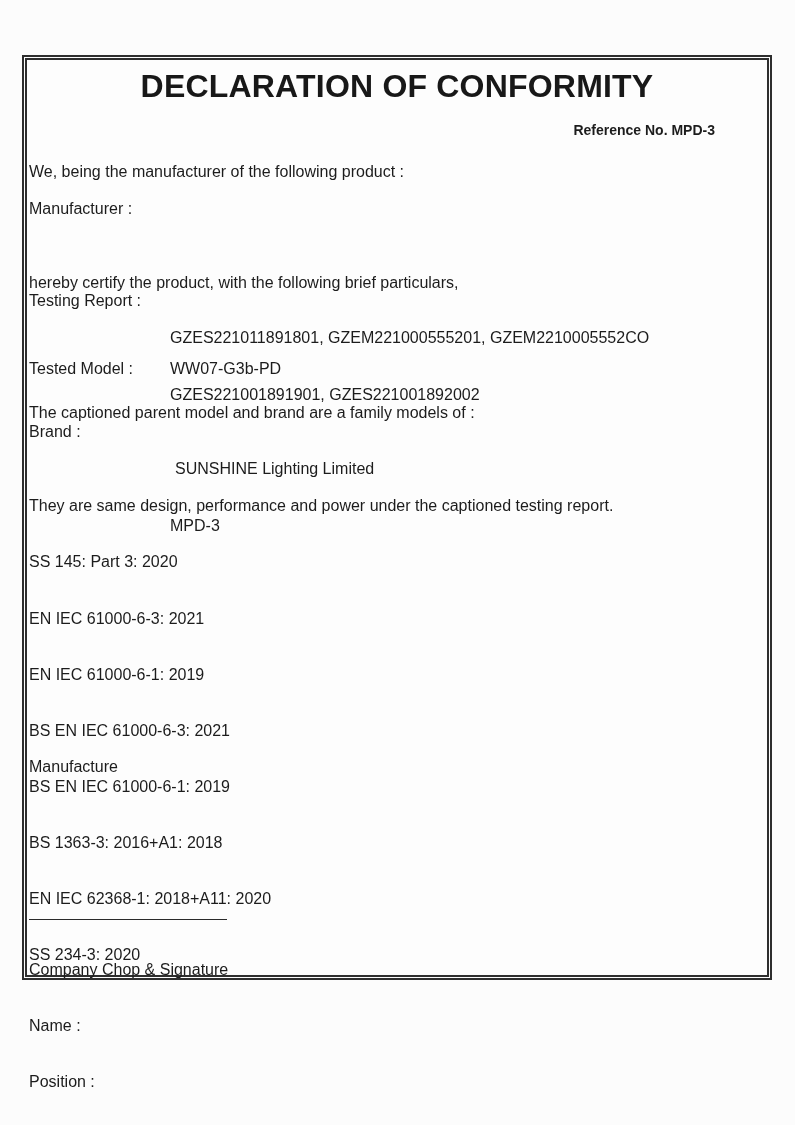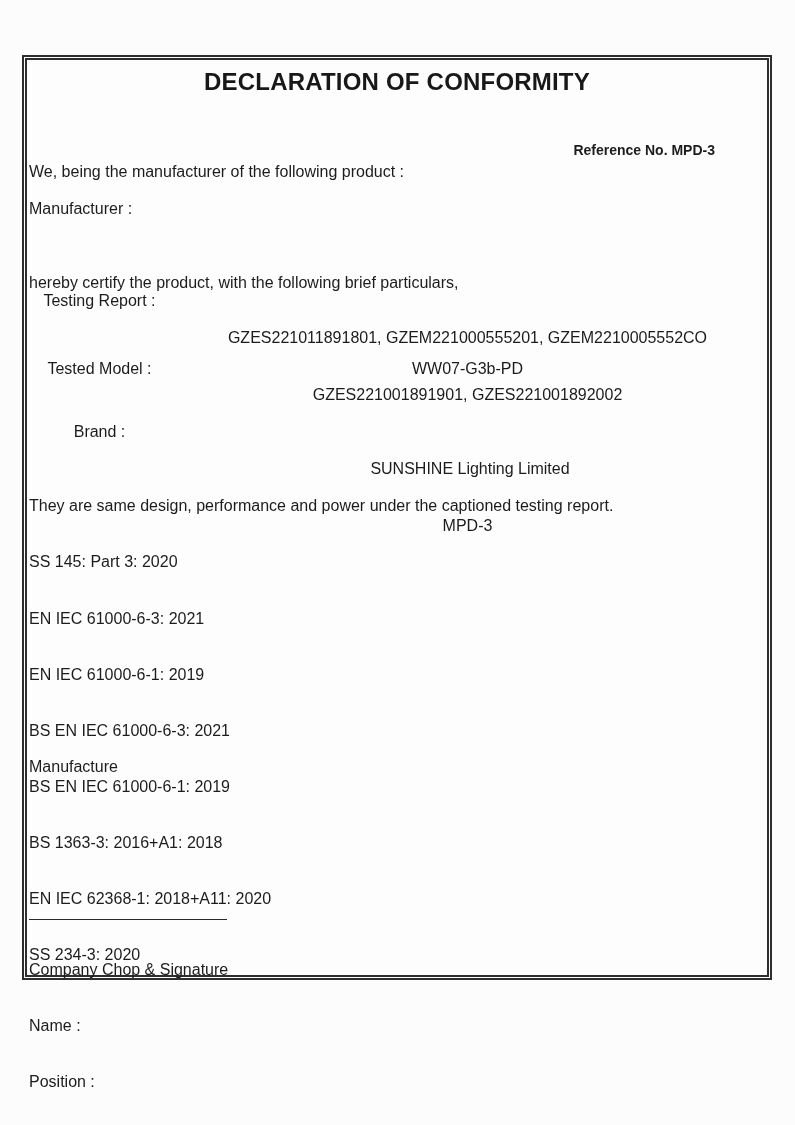--- a/index.html
+++ b/index.html
@@ -25,34 +25,33 @@
   
   .abs { position: absolute; left: 2px; right: 2px; }
   .t {
     font-size: 16px;
     line-height: 18.7px;
     white-space: pre-wrap;
   }
   .doc-title {
     top: 8px;
     text-align: center;
-    font-size: 24px;
+    font-size: 32px;
     font-weight: bold;
     color: #181818;
     letter-spacing: 0.2px;
   }
   .reference {
     top: 62px;
     text-align: right;
     padding-right: 50px;
     font-weight: bold;
     font-size: 14px;
-    margin-top: 20px;
   }
-  .row { display: flex; align-items: flex-start; text-align: center; }
+  .row { display: flex; align-items: flex-start; }
   .row .lbl { width: 141px; flex: none; }
   .row .val-block { flex: 1; }
   .indent-sp { padding-left: 5px; }
   .sig-line {
     width: 198px; height: 0;
     border-top: 1.5px solid #2a2a2a;
     margin-bottom: 3px;
   }
 </style>
 </head>
@@ -77,20 +76,21 @@
         <div>GZES221011891801, GZEM221000555201, GZEM2210005552CO</div>
         <div>GZES221001891901, GZES221001892002</div>
       </div>
     </div>
 
     <div class="abs t row" style="top:300px">
       <div class="lbl">Tested Model :</div>
       <div class="val-block">WW07-G3b-PD</div>
     </div>
 
+    <div class="abs t" style="top:344px">The captioned parent model and brand are a family models of :</div>
 
     <div class="abs t row" style="top:363px">
       <div class="lbl">Brand :</div>
       <div class="val-block">
         <div class="indent-sp">SUNSHINE Lighting Limited</div>
         <div>MPD-3</div>
       </div>
     </div>
 
     <div class="abs t" style="top:437px">They are same design, performance and power under the captioned testing report.</div>

